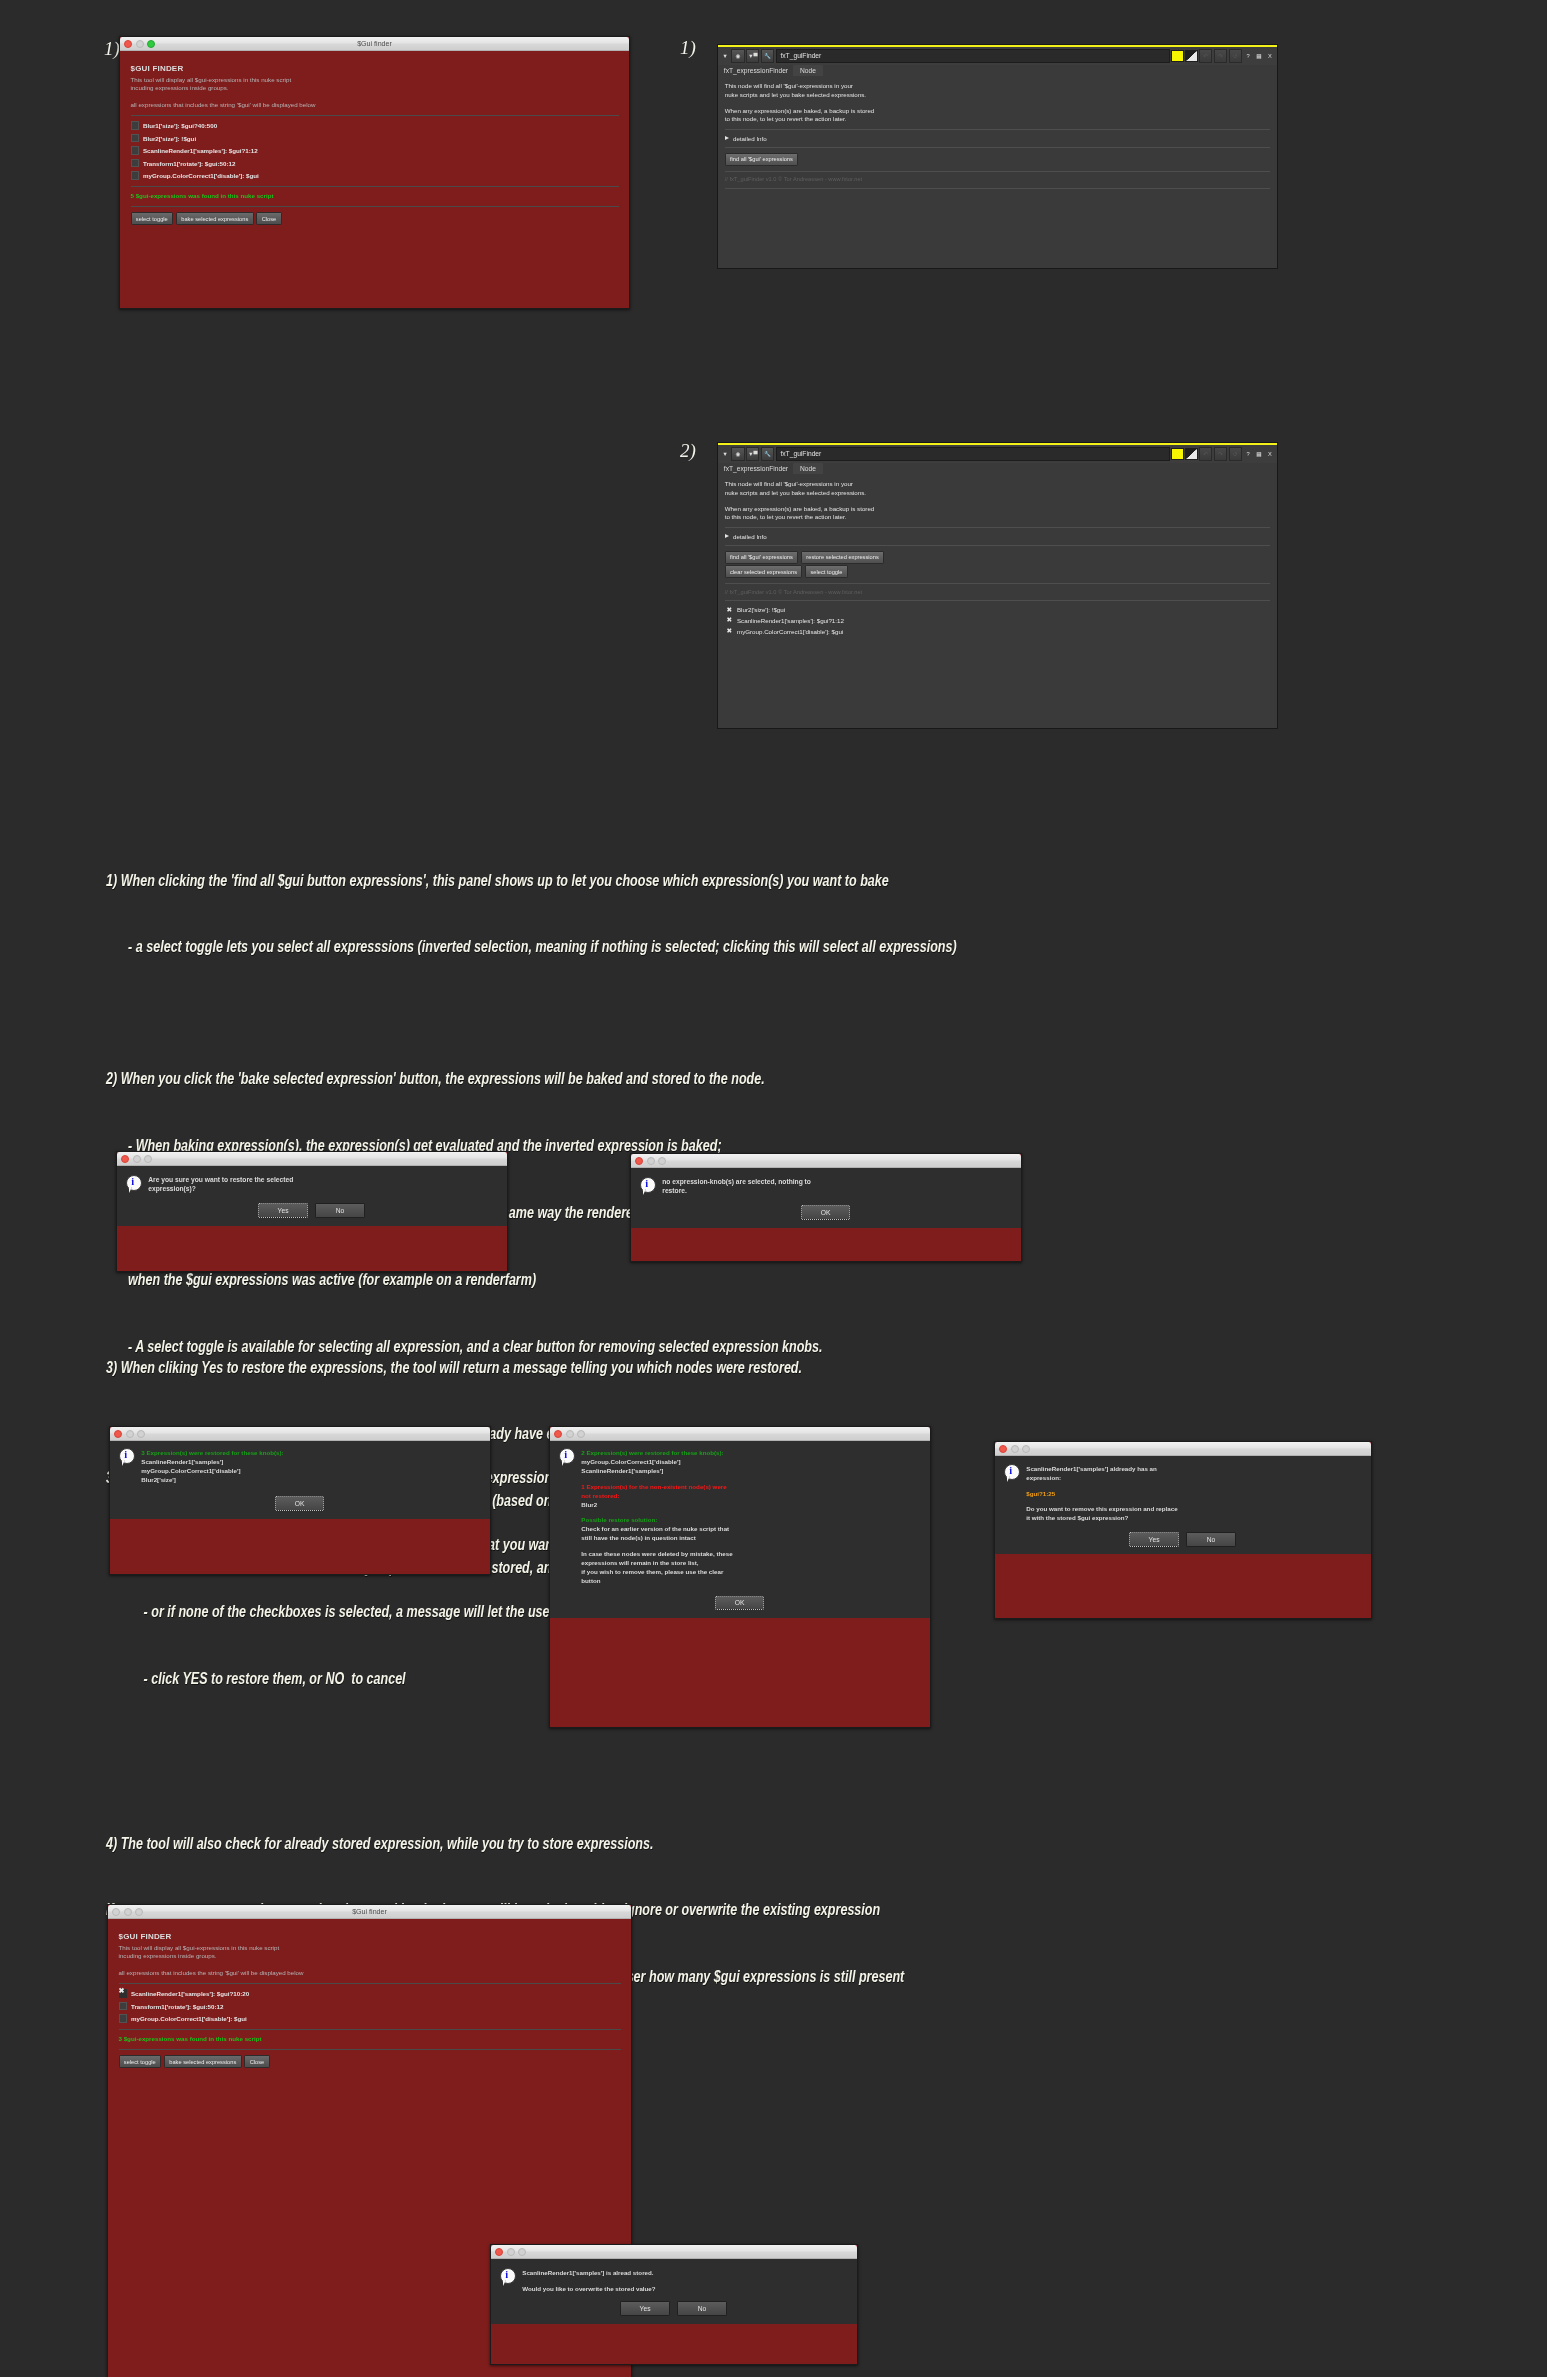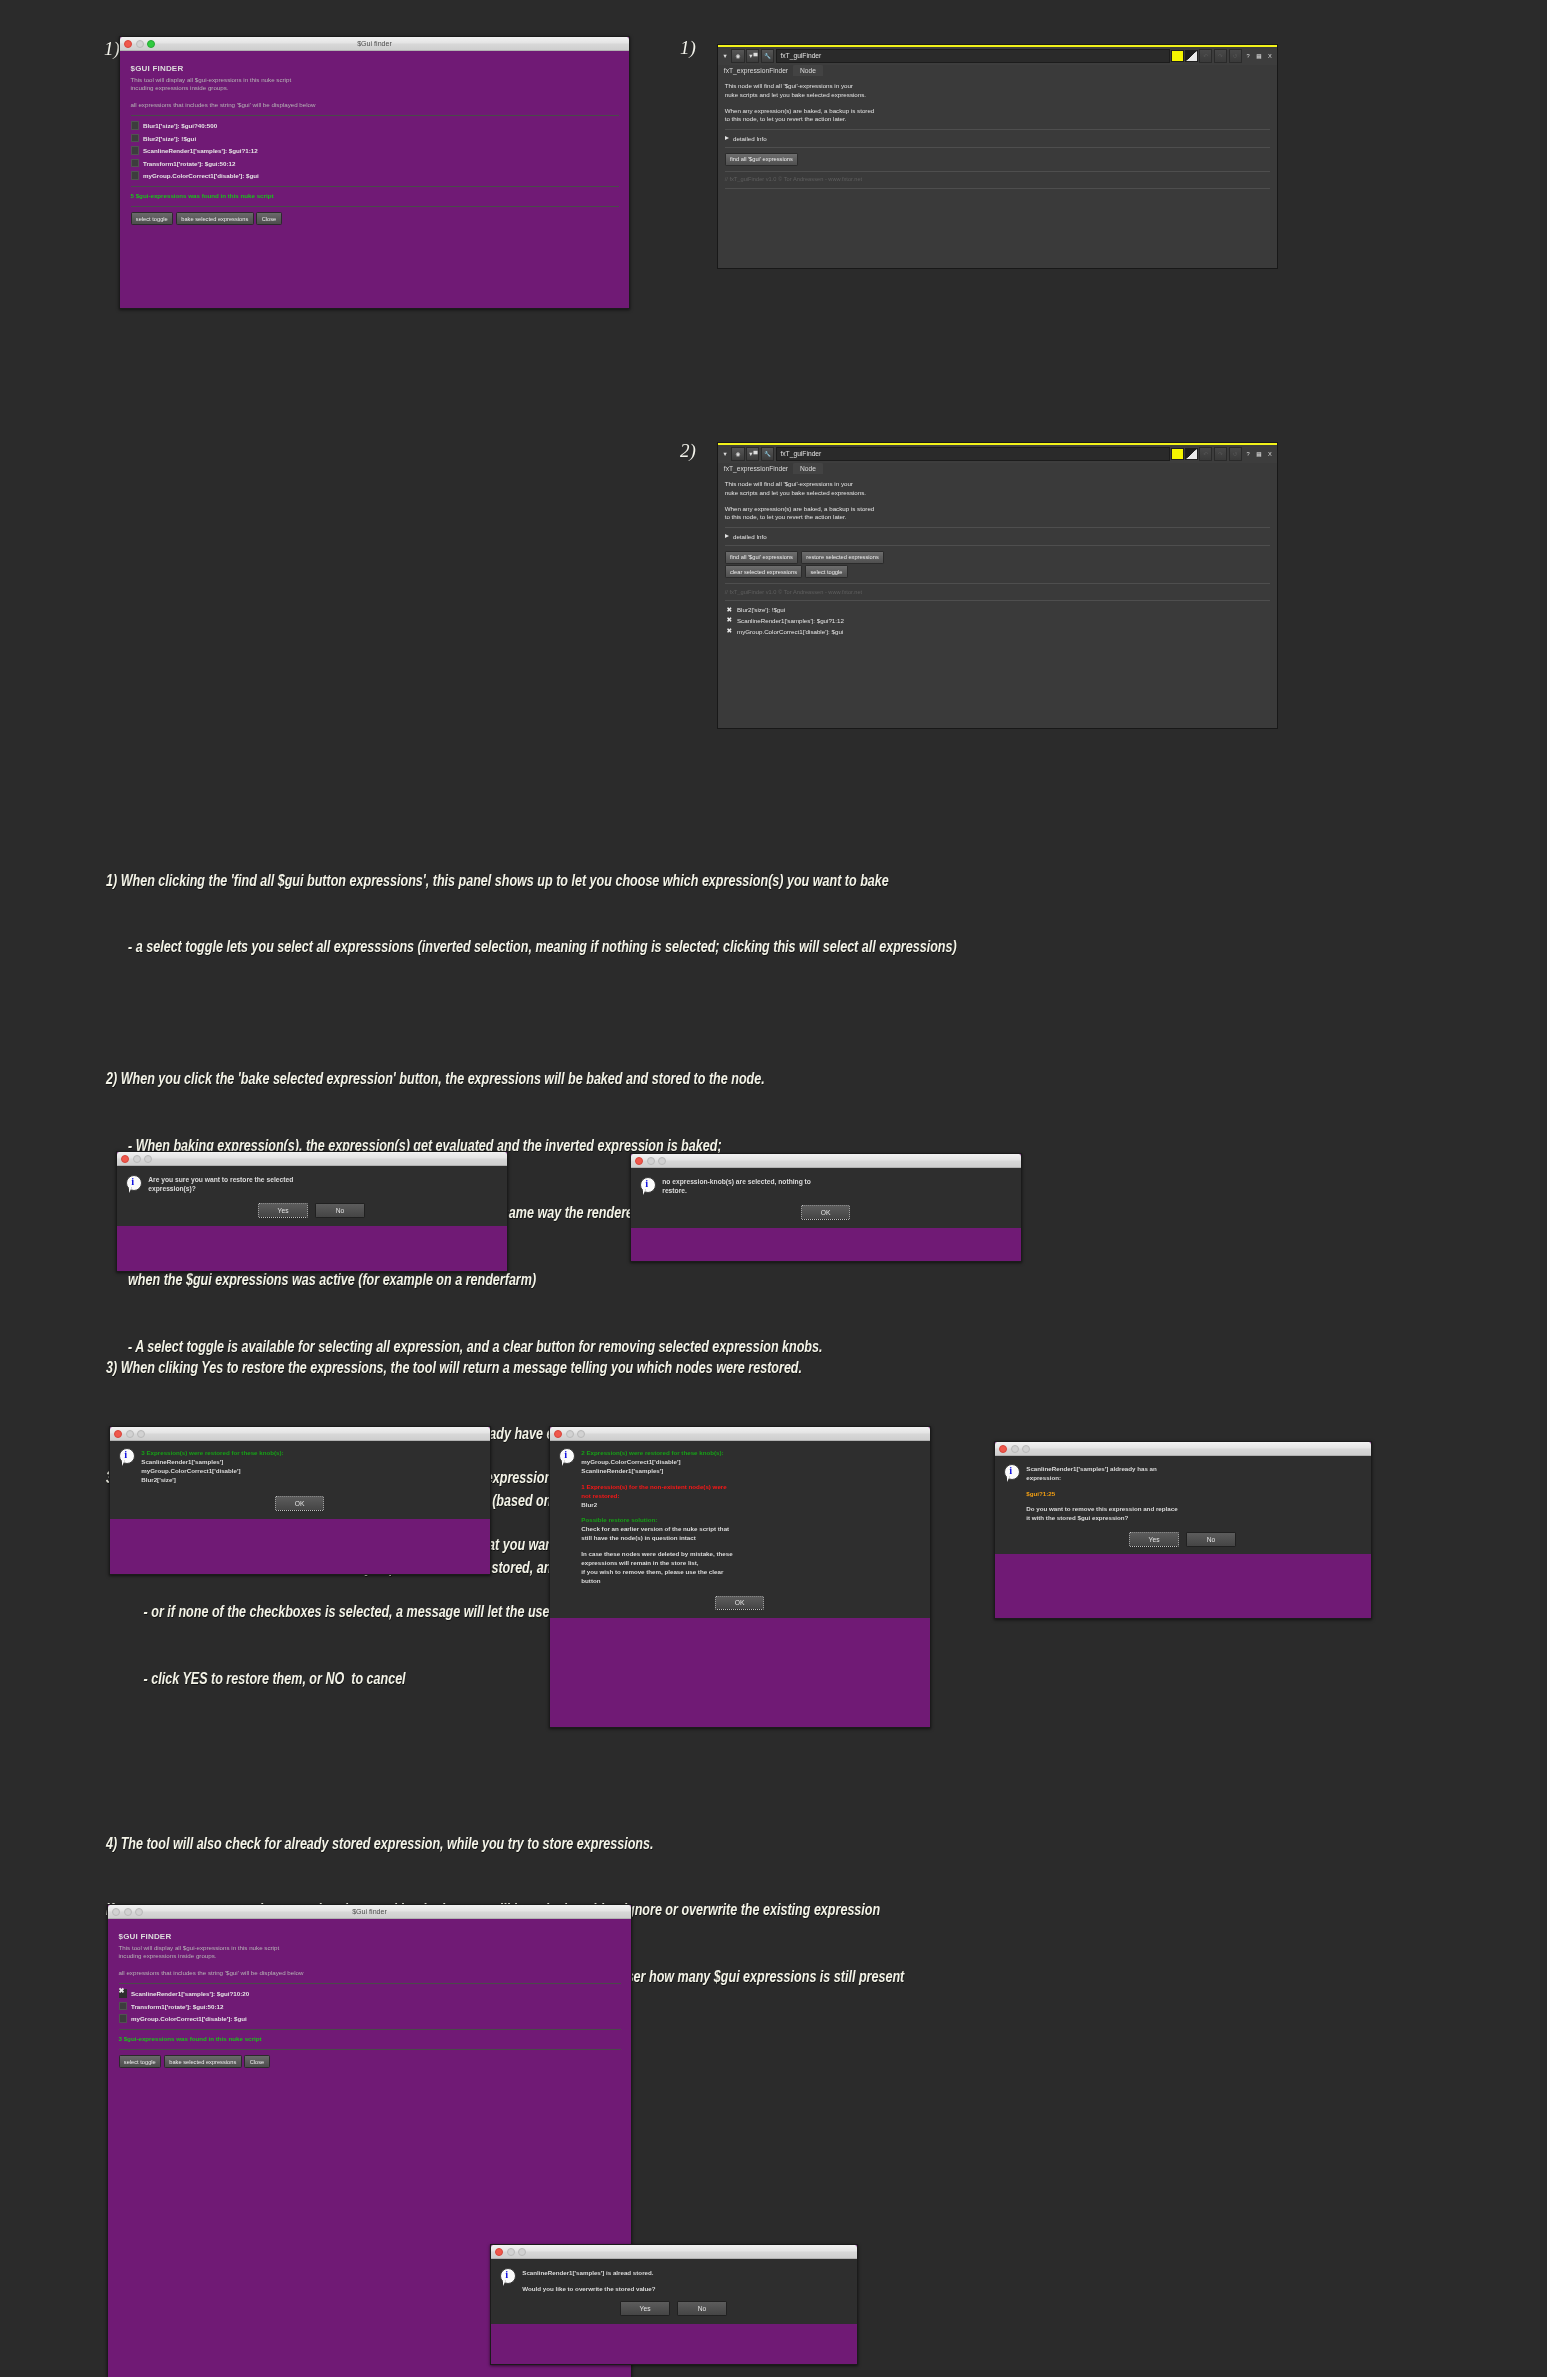--- a/index.html
+++ b/index.html
@@ -23,21 +23,21 @@
     transform:scaleX(.80);transform-origin:left top;
     white-space:pre;
     text-shadow:0.5px 0.5px 0 #111;
   }
   .caption .ind1{display:block;padding-left:27.6px;}
   .caption .ind2{display:block;padding-left:47px;}
   .caption .ind0{display:block;}
   .caption .gap{display:block;height:20px;}
 
   
-  .macwin{background:#701a75;border:0.5px solid #1b1b1b;box-shadow:0 1px 2.9px rgba(0,0,0,.6);}
+  .macwin{background:#7f1d1d;border:0.5px solid #1b1b1b;box-shadow:0 1px 2.9px rgba(0,0,0,.6);}
   .mactitle{
     height:13.3px;
     background:linear-gradient(to bottom,#f2f2f2 0%,#e3e3e3 48%,#d8d8d8 52%,#cfcfcf 100%);
     border-bottom:0.5px solid #b2b2b2;border-top-left-radius:2.4px;border-top-right-radius:2.4px;
     display:flex;align-items:center;position:relative;
   }
   .mactitle .lights{display:flex;gap:3.3px;margin-left:4.3px;}
   .dot{width:6.2px;height:6.2px;border-radius:50%;}
   .dot.red{background:#f0584c;border:0.5px solid #d6453b;}
   .dot.grey{background:#d2d2d2;border:0.5px solid #b9b9b9;}

